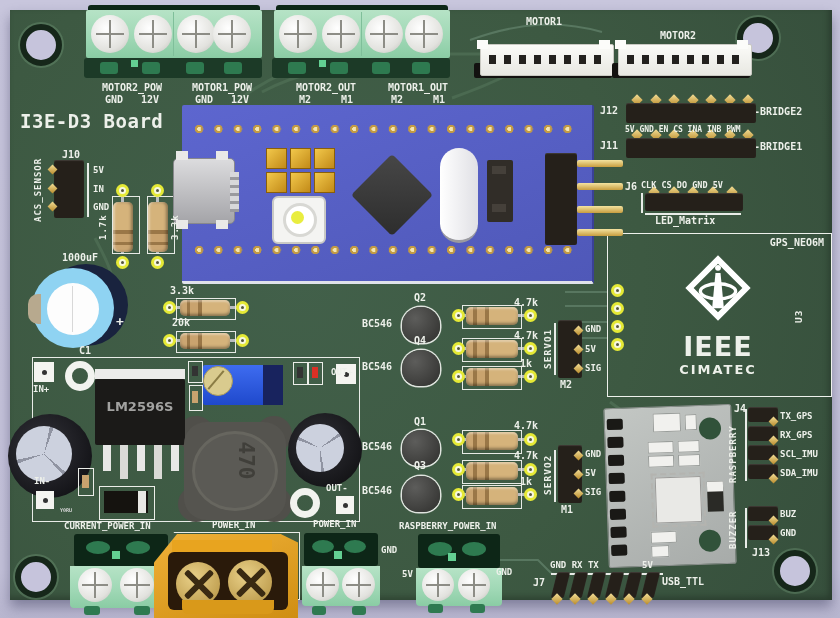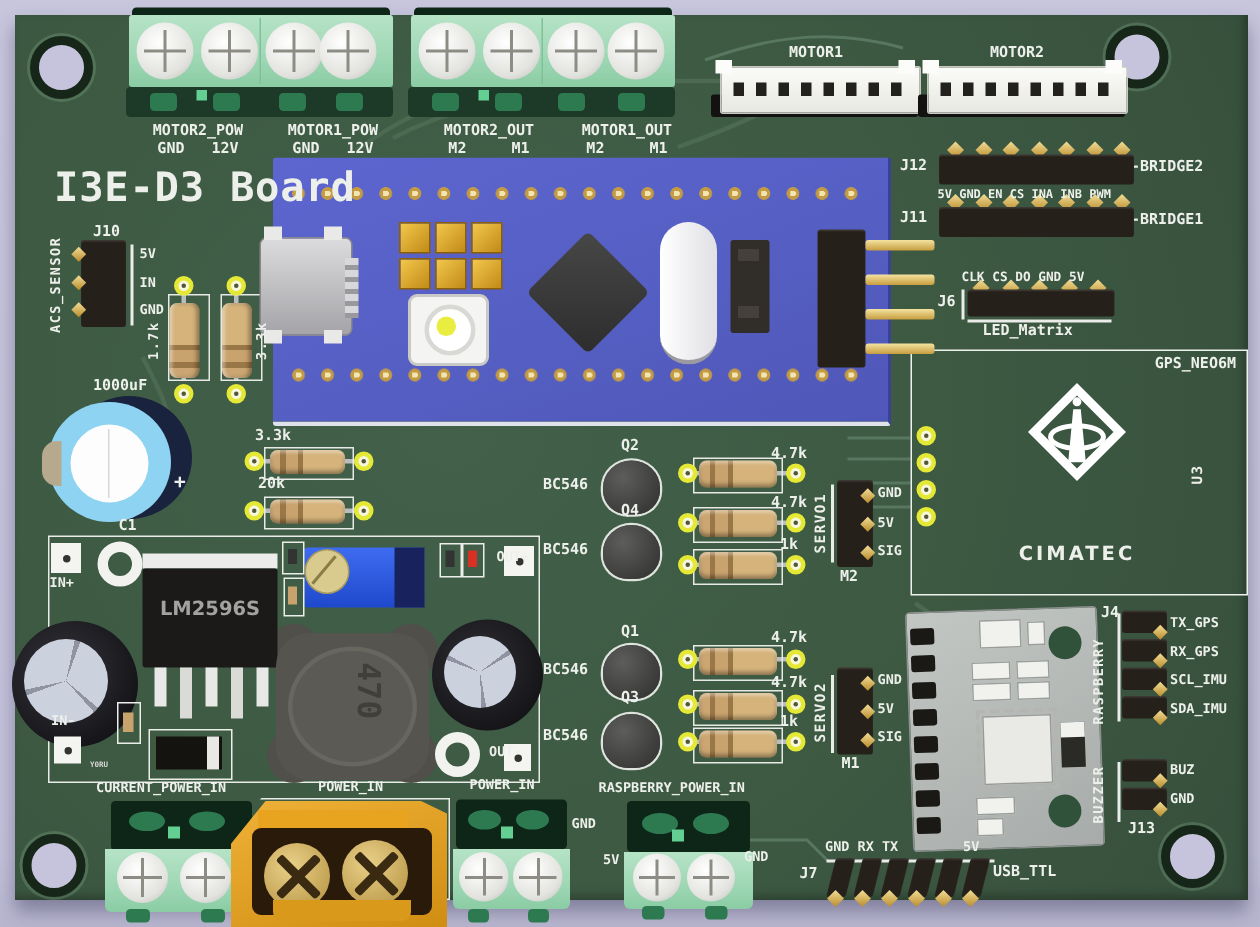--- a/index.html
+++ b/index.html
@@ -96,21 +96,21 @@
   <div class="foot" style="left:288px;top:62px;width:18px;height:12px"></div>
   <div class="foot" style="left:330px;top:62px;width:18px;height:12px"></div>
   <div class="foot" style="left:372px;top:62px;width:18px;height:12px"></div>
   <div class="foot" style="left:412px;top:62px;width:18px;height:12px"></div>
   <div class="tsq" style="left:319px;top:60px;width:7px;height:7px"></div>
   <div class="silk ctr" style="left:278px;top:83px;width:96px">MOTOR2_OUT</div>
   <div class="silk ctr" style="left:284px;top:95px;width:84px">M2     M1</div>
   <div class="silk ctr" style="left:370px;top:83px;width:96px">MOTOR1_OUT</div>
   <div class="silk ctr" style="left:376px;top:95px;width:84px">M2     M1</div>
 
-  <div class="silk ctr" style="left:520px;top:31px;width:48px">MOTOR1</div>
+  <div class="silk ctr" style="left:520px;top:17px;width:48px">MOTOR1</div>
   <div style="position:absolute;left:474px;top:63px;width:138px;height:15px;background:#131210;border-radius:2px;z-index:4"></div>
   <div style="position:absolute;left:480px;top:44px;width:132px;height:30px;background:linear-gradient(180deg,#fbfbf8,#e8e8e2);border-radius:2px;z-index:4;border:1px solid #c9c9c2"></div>
   <div style="position:absolute;left:477px;top:40px;width:11px;height:9px;background:#fcfcfa;z-index:5"></div>
   <div style="position:absolute;left:599px;top:40px;width:11px;height:9px;background:#fcfcfa;z-index:5"></div>
   <div class="jstpin" style="left:489px;top:55px"></div>
     <div class="jstpin" style="left:504px;top:55px"></div>
     <div class="jstpin" style="left:519px;top:55px"></div>
     <div class="jstpin" style="left:534px;top:55px"></div>
     <div class="jstpin" style="left:549px;top:55px"></div>
     <div class="jstpin" style="left:564px;top:55px"></div>
@@ -146,21 +146,21 @@
   <div class="silk" style="left:748px;top:142px;z-index:4">H-BRIDGE1</div>
   <div class="gtip" style="left:633px;top:131px"></div>
     <div class="gtip" style="left:652px;top:131px"></div>
     <div class="gtip" style="left:670px;top:131px"></div>
     <div class="gtip" style="left:689px;top:131px"></div>
     <div class="gtip" style="left:707px;top:131px"></div>
     <div class="gtip" style="left:726px;top:131px"></div>
     <div class="gtip" style="left:744px;top:131px"></div>
   <div class="hdr" style="left:626px;top:138px;width:130px;height:20px"></div>
 
-  <div class="silk" style="left:36px;top:112px;font-size:27px;letter-spacing:.5px">I3E-D3 Board</div>
+  <div class="silk" style="left:20px;top:112px;font-size:19px;letter-spacing:.5px">I3E-D3 Board</div>
 
   <div class="silk" style="left:62px;top:150px">J10</div>
   <div class="silkv" style="left:34px;top:153px;height:74px;font-size:9px">ACS_SENSOR</div>
   <div class="hdr" style="left:54px;top:160px;width:30px;height:58px"></div>
   <div class="gtip" style="left:49px;top:166px;width:7px;height:7px"></div>
   <div class="gtip" style="left:49px;top:185px;width:7px;height:7px"></div>
   <div class="gtip" style="left:49px;top:203px;width:7px;height:7px"></div>
   <div class="wline" style="left:87px;top:163px;width:1.5px;height:54px"></div>
   <div class="silk s9" style="left:93px;top:166px">5V</div>
   <div class="silk s9" style="left:93px;top:185px">IN</div>
@@ -202,21 +202,21 @@
   <div style="position:absolute;left:487px;top:160px;width:26px;height:62px;background:#312d28;border-radius:2px;z-index:4"></div>
   <div style="position:absolute;left:492px;top:166px;width:14px;height:8px;background:#45403a;z-index:5"></div>
   <div style="position:absolute;left:492px;top:204px;width:14px;height:8px;background:#45403a;z-index:5"></div>
   <div class="hdr" style="left:545px;top:153px;width:32px;height:92px"></div>
   <div class="gbar" style="left:577px;top:160px;width:46px;height:7px"></div>
   <div class="gbar" style="left:577px;top:183px;width:46px;height:7px"></div>
   <div class="gbar" style="left:577px;top:206px;width:46px;height:7px"></div>
   <div class="gbar" style="left:577px;top:229px;width:46px;height:7px"></div>
 
   <div class="silk s85" style="left:641px;top:181px">CLK CS DO GND 5V</div>
-  <div class="silk" style="left:625px;top:197px">J6</div>
+  <div class="silk" style="left:625px;top:182px">J6</div>
   <div class="wline" style="left:641px;top:193px;width:1.5px;height:20px"></div>
   <div class="gtip" style="left:650px;top:188px"></div>
     <div class="gtip" style="left:670px;top:188px"></div>
     <div class="gtip" style="left:689px;top:188px"></div>
     <div class="gtip" style="left:709px;top:188px"></div>
     <div class="gtip" style="left:728px;top:188px"></div>
   <div class="hdr" style="left:645px;top:193px;width:98px;height:18px"></div>
   <div class="wline" style="left:645px;top:213px;width:96px;height:1.5px"></div>
   <div class="silk" style="left:655px;top:216px">LED_Matrix</div>
 
@@ -225,20 +225,21 @@
   <div class="pad" style="left:611px;top:284px"></div>
   <div class="pad" style="left:611px;top:302px"></div>
   <div class="pad" style="left:611px;top:320px"></div>
   <div class="pad" style="left:611px;top:338px"></div>
   <svg style="position:absolute;left:676px;top:246px;z-index:4" width="84" height="84" viewBox="0 0 100 100">
     <rect x="26" y="26" width="48" height="48" transform="rotate(45 50 50)" fill="none" stroke="#ffffff" stroke-width="7"></rect>
     <ellipse cx="50" cy="54" rx="21" ry="9" fill="none" stroke="#ffffff" stroke-width="4"></ellipse>
     <path d="M47 32 L53 32 L57 74 L43 74 Z" fill="#ffffff"></path>
     <circle cx="50" cy="26" r="3.5" fill="#ffffff"></circle>
   </svg>
+  <div class="silk ctr" style="left:674px;top:333px;width:88px;font-size:27px;font-family:'DejaVu Sans',sans-serif;letter-spacing:1px">IEEE</div>
   <div class="silk ctr" style="left:674px;top:363px;width:88px;font-size:13px;font-family:'DejaVu Sans',sans-serif;letter-spacing:2px">CIMATEC</div>
   <div class="silkv" style="left:794px;top:303px;height:26px">U3</div>
 
   <div class="silk" style="left:62px;top:253px">1000uF</div>
   <div style="position:absolute;left:44px;top:264px;width:84px;height:82px;background:#19233e;border-radius:50%;z-index:3"></div>
   <div style="position:absolute;left:32px;top:268px;width:82px;height:80px;background:#8fd3f2;border-radius:50%;z-index:4"></div>
   <div style="position:absolute;left:28px;top:294px;width:13px;height:30px;background:#b7a98e;border-radius:10px 0 0 10px;z-index:4"></div>
   <div class="capface" style="left:47px;top:283px;width:52px;height:52px;background:#fdfdfd;z-index:5"></div>
   <div style="position:absolute;left:72px;top:286px;width:1px;height:46px;background:#d8d8d8;z-index:5"></div>
   <div class="silk" style="left:116px;top:315px;font-size:13px">+</div>
@@ -339,21 +340,21 @@
   <div style="position:absolute;left:256px;top:416px;width:36px;height:36px;background:#504f4a;border-radius:50%;z-index:3"></div>
   <div style="position:absolute;left:178px;top:486px;width:36px;height:36px;background:#504f4a;border-radius:50%;z-index:3"></div>
   <div style="position:absolute;left:256px;top:486px;width:36px;height:36px;background:#504f4a;border-radius:50%;z-index:3"></div>
   <div style="position:absolute;left:184px;top:422px;width:102px;height:98px;background:#55544f;border-radius:22px;z-index:4"></div>
   <div style="position:absolute;left:192px;top:431px;width:86px;height:80px;border:3px solid #67665f;border-radius:50%;background:#5b5a55;z-index:5;box-sizing:border-box"></div>
   <div class="silk ctr" style="left:215px;top:450px;width:60px;font-size:21px;color:#403f3a;transform:rotate(90deg);z-index:6">470</div>
 
   <div style="position:absolute;left:288px;top:413px;width:74px;height:74px;background:radial-gradient(circle at 42% 40%,#2f2f35,#131316 80%);border-radius:50%;z-index:4"></div>
   <div class="capface" style="left:296px;top:424px;width:48px;height:48px;background:conic-gradient(from 60deg,#ccd1de 0 110deg,#9094a2 110deg 118deg,#ccd1de 118deg 230deg,#9094a2 230deg 238deg,#ccd1de 238deg 352deg,#9094a2 352deg 360deg);z-index:5"></div>
   <div class="ring" style="left:290px;top:488px;width:30px;height:30px;z-index:5"></div>
-  <div class="silk s9" style="left:326px;top:498px;z-index:6">OUT-</div>
+  <div class="silk s9" style="left:326px;top:484px;z-index:6">OUT-</div>
   <div style="position:absolute;left:336px;top:496px;width:18px;height:18px;background:#f4f4f0;z-index:5"></div>
   <div style="position:absolute;left:343px;top:503px;width:5px;height:5px;background:#333;border-radius:50%;z-index:6"></div>
 
   <div class="silk s9" style="left:64px;top:522px">CURRENT_POWER_IN</div>
   <div class="silk s9" style="left:212px;top:521px">POWER_IN</div>
   <div class="silk s9" style="left:313px;top:520px">POWER_IN</div>
   <div class="silk s9" style="left:399px;top:522px">RASPBERRY_POWER_IN</div>
 
   <div class="tdark" style="left:74px;top:534px;width:94px;height:33px"></div>
   <div class="toval" style="left:86px;top:541px;width:24px;height:13px"></div>

